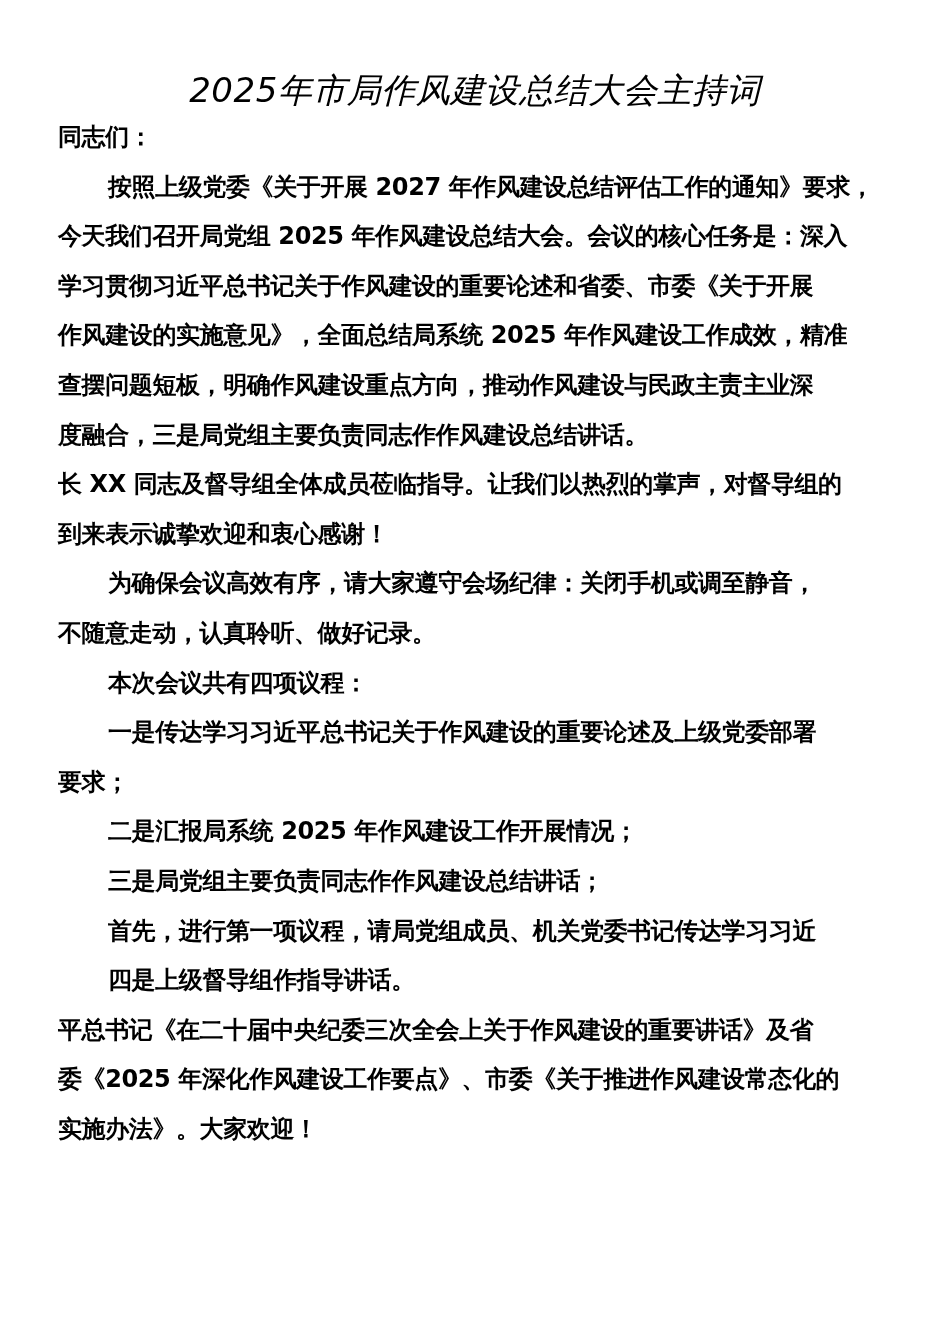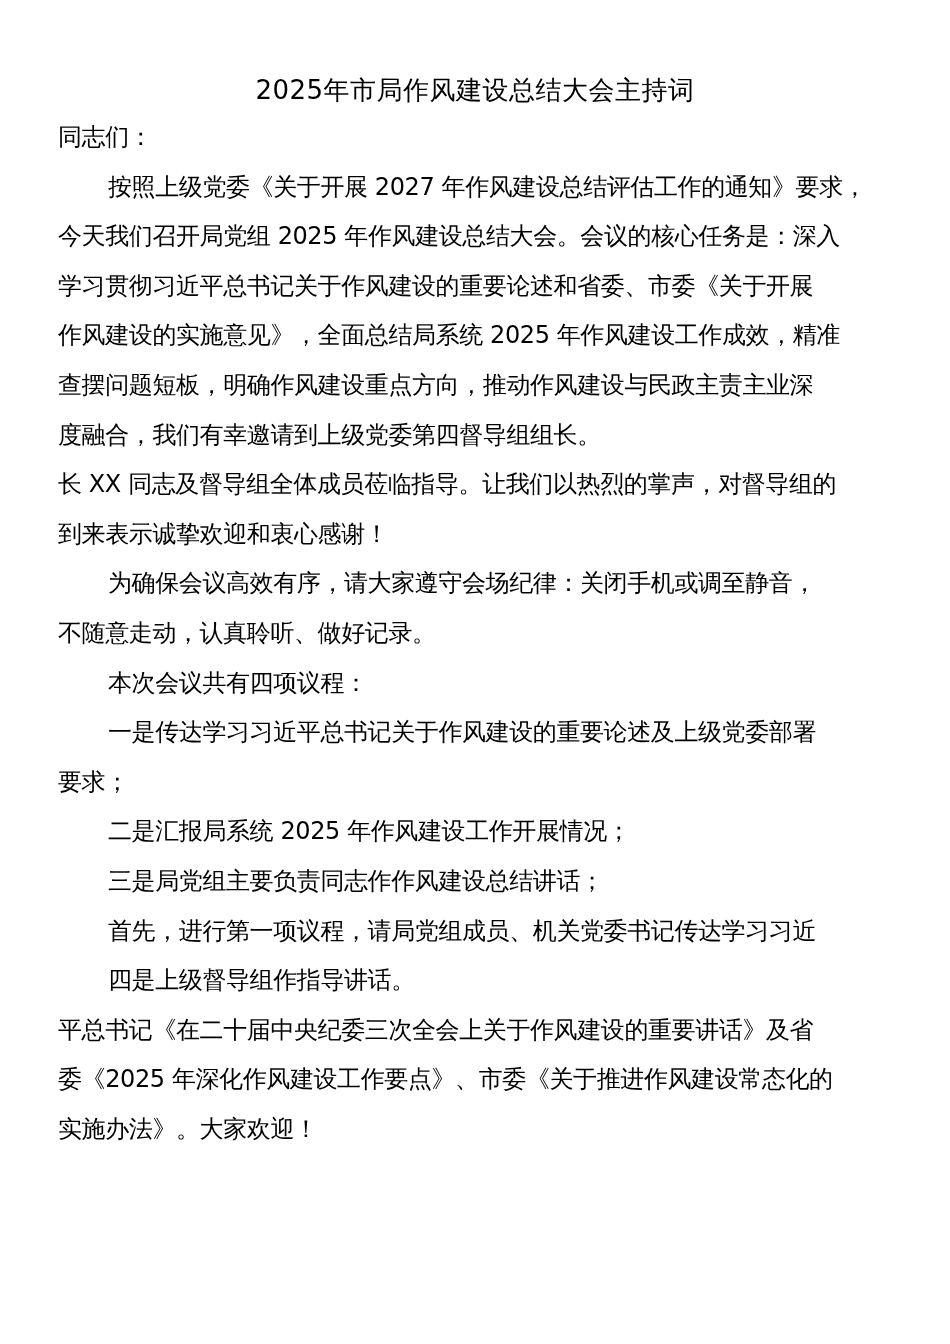--- a/index.html
+++ b/index.html
@@ -22,30 +22,32 @@
       width: 950px;
       height: 1344px;
       background: #ffffff;
     }
     .title {
       position: absolute;
       left: 0;
       top: 66px;
       width: 950px;
       text-align: center;
-      font-size: 26px;
+      font-size: 34px;
       line-height: 48px;
       letter-spacing: 0.5px;
       white-space: nowrap;
+      font-style: italic;
     }
     .body {
       position: absolute;
       left: 58px;
       top: 113px;
       width: 860px;
+      font-weight: bold;
     }
     .line {
       display: block;
       height: 49.6px;
       line-height: 49.6px;
       font-size: 24px;
       white-space: nowrap;
       letter-spacing: -0.4px;
     }
     .indent {
@@ -57,21 +59,21 @@
 
 <div class="page">
   <div class="title">2025年市局作风建设总结大会主持词</div>
   <div class="body">
     <span class="line">同志们：</span>
     <span class="line indent">按照上级党委《关于开展 2027 年作风建设总结评估工作的通知》要求，</span>
     <span class="line">今天我们召开局党组 2025 年作风建设总结大会。会议的核心任务是：深入</span>
     <span class="line">学习贯彻习近平总书记关于作风建设的重要论述和省委、市委《关于开展</span>
     <span class="line">作风建设的实施意见》，全面总结局系统 2025 年作风建设工作成效，精准</span>
     <span class="line">查摆问题短板，明确作风建设重点方向，推动作风建设与民政主责主业深</span>
-    <span class="line">度融合，我们有幸邀请到上级党委第四督导组组长。</span>
+    <span class="line">度融合，三是局党组主要负责同志作作风建设总结讲话。</span>
     <span class="line">长 XX 同志及督导组全体成员莅临指导。让我们以热烈的掌声，对督导组的</span>
     <span class="line">到来表示诚挚欢迎和衷心感谢！</span>
     <span class="line indent">为确保会议高效有序，请大家遵守会场纪律：关闭手机或调至静音，</span>
     <span class="line">不随意走动，认真聆听、做好记录。</span>
     <span class="line indent">本次会议共有四项议程：</span>
     <span class="line indent">一是传达学习习近平总书记关于作风建设的重要论述及上级党委部署</span>
     <span class="line">要求；</span>
     <span class="line indent">二是汇报局系统 2025 年作风建设工作开展情况；</span>
     <span class="line indent">三是局党组主要负责同志作作风建设总结讲话；</span>
     <span class="line indent">首先，进行第一项议程，请局党组成员、机关党委书记传达学习习近</span>

